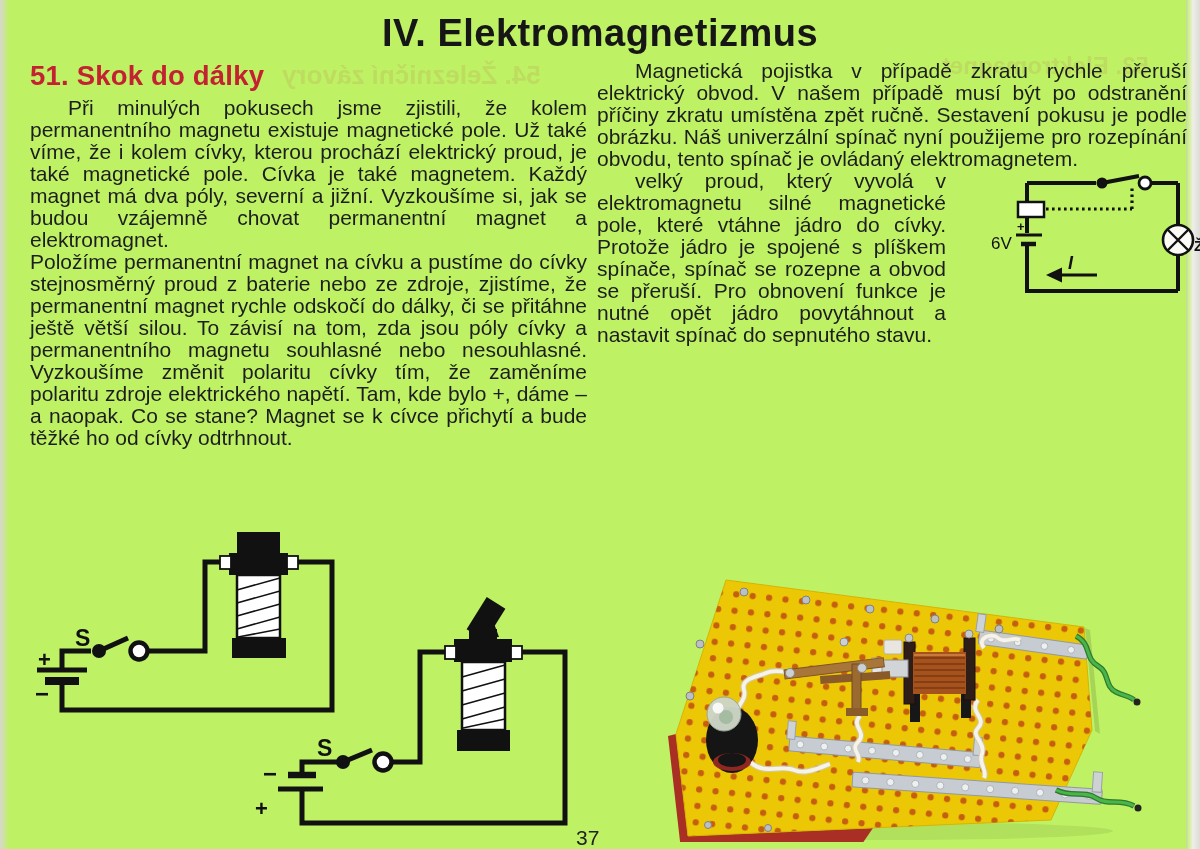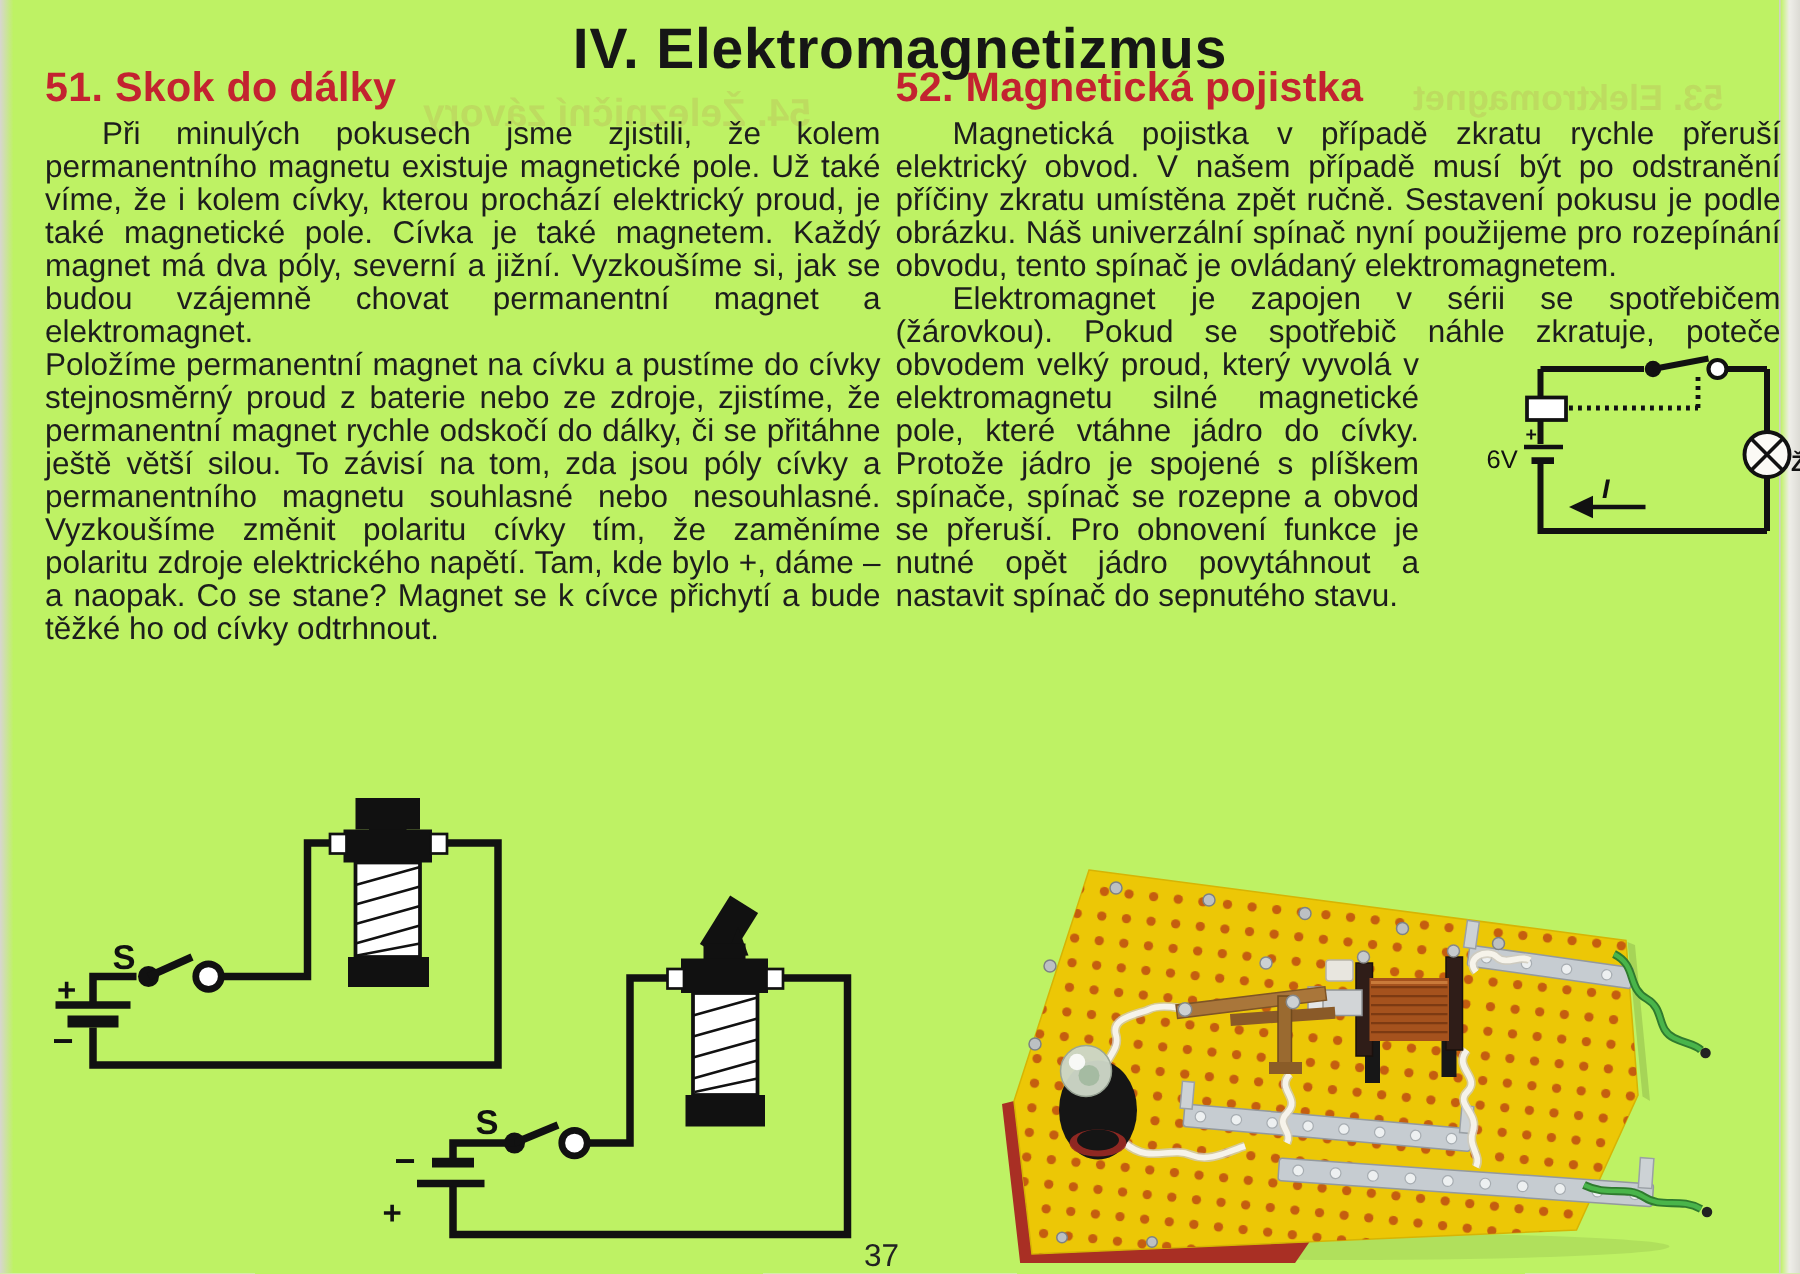--- a/index.html
+++ b/index.html
@@ -5,21 +5,21 @@
   html,body{margin:0;padding:0;background:#e8e7e2;}
   .page{position:relative;width:1200px;height:849px;background:#bef264;overflow:hidden;
         font-family:"Liberation Sans",sans-serif;color:#1d1d1d;}
   .edge-left{position:absolute;left:0;top:0;width:9px;height:849px;
         background:linear-gradient(to right,#d8d6d0,rgba(251,250,245,0));}
   .edge-right{position:absolute;right:0;top:0;width:13px;height:849px;
         background:linear-gradient(to left,#dcdbd5,#efeee9 55%,rgba(251,250,245,0));
         border-left:1px solid rgba(195,194,188,.55);}
   .title{position:absolute;top:12px;left:0;width:100%;text-align:center;
         font-size:38px;font-weight:bold;letter-spacing:.5px;color:#161616;}
-  .col{position:absolute;top:42px;}
+  .col{position:absolute;top:60px;}
   .col-left{left:30px;width:557px;}
   .col-right{left:597px;width:590px;}
   .heading{font-size:27.5px;font-weight:bold;color:#c32330;margin:0 0 5px 0;letter-spacing:.2px;}
   .body-p{margin:0;font-size:21px;line-height:22px;text-align:justify;
         text-justify:inter-word;hyphens:auto;}
   .indent{text-indent:38px;}
   .float-circ{float:right;width:235px;height:130px;margin:3px 0 2px 6px;}
   .pagenum{position:absolute;left:576px;top:826px;font-size:21px;color:#222;}
   .ghost{position:absolute;transform:scaleX(-1);font-weight:bold;white-space:nowrap;
         color:rgba(180,45,60,.11);}
@@ -43,24 +43,22 @@
 
   <div class="title">IV. Elektromagnetizmus</div>
 
   <div class="col col-left">
     <h2 class="heading">51. Skok do dálky</h2>
     <p class="body-p indent">Při minulých pokusech jsme zjistili, že kolem permanentního magnetu existuje magnetické pole. Už také víme, že i kolem cívky, kterou prochází elektrický proud, je také magnetické pole. Cívka je také magnetem. Každý magnet má dva póly, severní a jižní. Vyzkoušíme si, jak se budou vzájemně chovat permanentní magnet a elektromagnet.</p>
     <p class="body-p">Položíme permanentní magnet na cívku a pustíme do cívky stejnosměrný proud z baterie nebo ze zdroje, zjistíme, že permanentní magnet rychle odskočí do dálky, či se přitáhne ještě větší silou. To závisí na tom, zda jsou póly cívky a permanentního magnetu souhlasné nebo nesouhlasné. Vyzkoušíme změnit polaritu cívky tím, že zaměníme polaritu zdroje elektrického napětí. Tam, kde bylo +, dáme – a naopak. Co se stane? Magnet se k cívce přichytí a bude těžké ho od cívky odtrhnout.</p>
   </div>
 
   <div class="col col-right">
-    <h2 class="heading">52. Magnetická pojistka</h2>
     <p class="body-p indent">Magnetická pojistka v případě zkratu rychle přeruší elektrický obvod. V našem případě musí být po odstranění příčiny zkratu umístěna zpět ručně. Sestavení pokusu je podle obrázku. Náš univerzální spínač nyní použijeme pro rozepínání obvodu, tento spínač je ovládaný elektromagnetem.</p>
     <p class="body-p indent">
-      <span>Elektromagnet je zapojen v sérii se spotřebičem (žárovkou). Pokud se spotřebič náhle zkratuje, poteče obvodem</span>
       <span class="float-circ">
         
         <svg width="235" height="130" viewBox="0 0 235 130">
           <g>
             <path class="wire" stroke-width="4" d="M37,10 H106"></path>
             <path class="wire" stroke-width="4" d="M161,10 H188"></path>
             <path class="wire" stroke-width="4" d="M37,10 V29"></path>
             <path class="wire" stroke-width="4" d="M37,44 V60"></path>
             <path class="wire" stroke-width="4" d="M37,71 V118 H188"></path>
             <path class="wire" stroke-width="4" d="M188,118 V82"></path>

